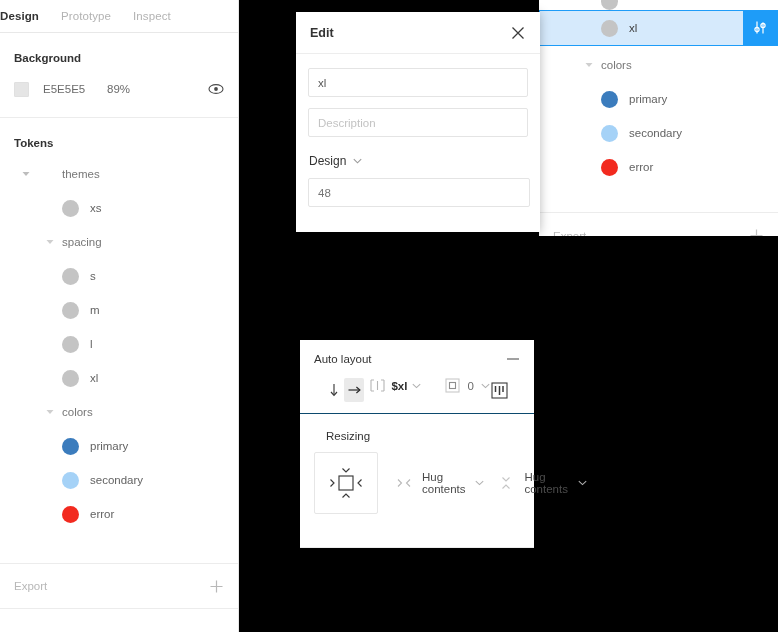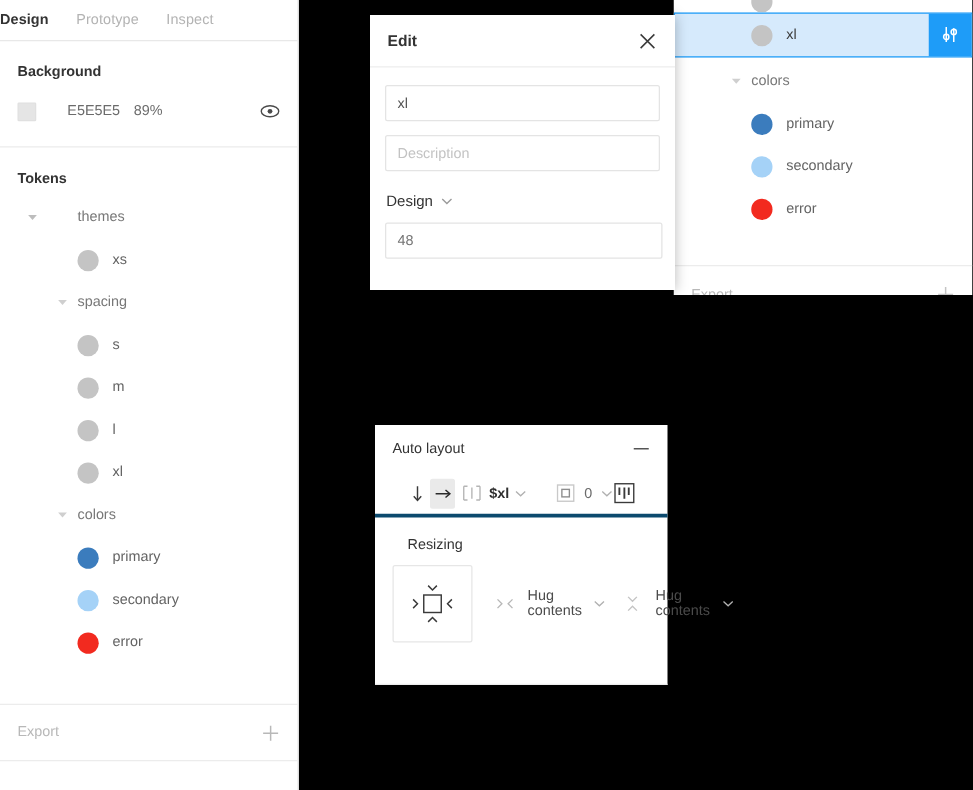--- a/index.html
+++ b/index.html
@@ -38,21 +38,21 @@
     height: 28px; margin-top: 11px;
     padding: 0 14px;
   }
   .swatch {
     width: 15px; height: 15px;
     background: #e5e5e5;
     border: 1px solid #e0e0e0;
     border-radius: 1px;
     flex: 0 0 auto;
   }
-  .hexval { font-size: 11.5px; color: #6b6b6b; margin-left: 14px; width: 64px; text-align: center; }
+  .hexval { font-size: 11.5px; color: #6b6b6b; margin-left: 14px; width: 64px; }
   .opacity { font-size: 11.5px; color: #6b6b6b; }
   .eye-btn { margin-left: auto; display: flex; align-items: center; }
 
   .tokens-block { padding-top: 19px; }
   .tree { margin-top: 8px; }
   .tree-row {
     display: flex; align-items: center;
     height: 34px;
     font-size: 11.5px;
     color: #6b6b6b;
@@ -184,23 +184,23 @@
   }
   .al-header {
     height: 38px;
     display: flex; align-items: center;
     padding: 0 14px;
   }
   .al-title { font-size: 11.5px; color: #333; }
   .al-collapse { margin-left: auto; }
   .al-toolbar {
     height: 36px;
-    display: flex; align-items: center;
+    display: flex; align-items: flex-start;
     padding: 0 24px;
-    border-bottom: 3px solid #0c4a6e;
+    border-bottom: 1px solid #0c4a6e;
     gap: 0px;
   }
   .tb-icon {
     width: 26px; height: 24px;
     display: flex; align-items: center; justify-content: center;
     border-radius: 2px;
   }
   .tb-icon.sel { background: #eaeaea; }
   .gap-field {
     display: flex; align-items: center;

